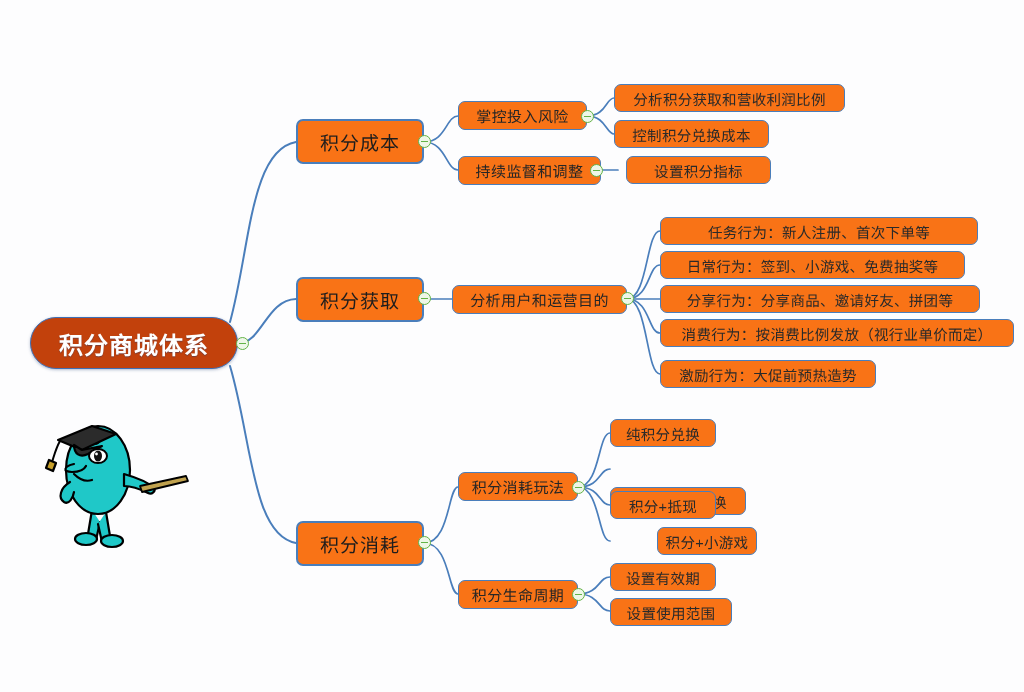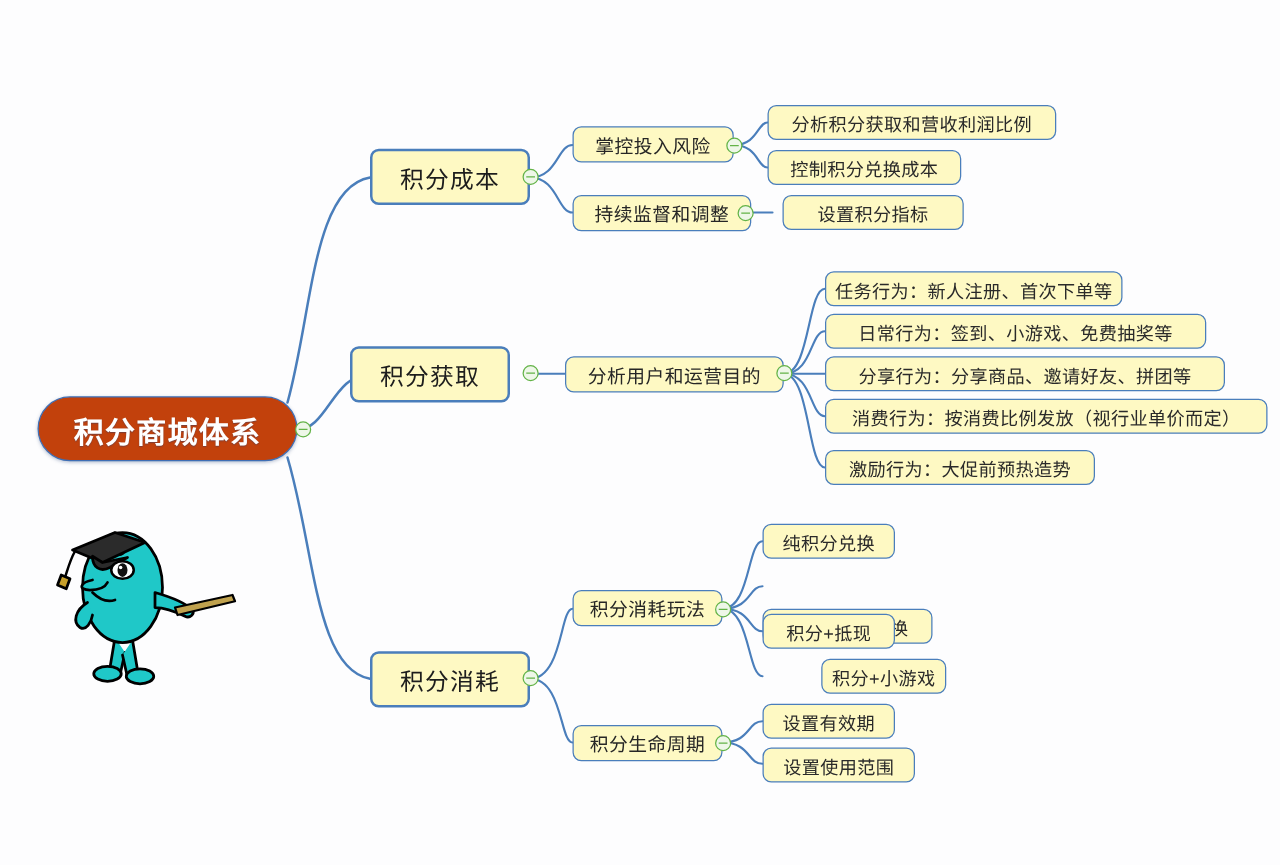--- a/index.html
+++ b/index.html
@@ -31,21 +31,21 @@
     height: 692px;
     pointer-events: none;
   }
   .node {
     position: absolute;
     box-sizing: border-box;
     display: flex;
     align-items: center;
     justify-content: center;
     white-space: nowrap;
-    background: #fef9c3;
+    background: #f97316;
   }
   
   .node-root {
     background: #c2410c;
     border: 1px solid #3f6fb5;
     border-radius: 26px;
     color: #ffffff;
     font-weight: bold;
     font-size: 24px;
     letter-spacing: 1px;
@@ -178,31 +178,31 @@
 
   <div class="node node-l2" style="left:458px; top:156px; width:143px; height:29px;">
     <span>持续监督和调整</span>
   </div>
   <div class="toggle" style="left:590px; top:164px;"></div>
 
   <div class="node node-l3" style="left:626px; top:156px; width:145px; height:28px;">
     <span>设置积分指标</span>
   </div>
 
-  <div class="node node-l1" style="left:280px; top:277px; width:128px; height:45px;">
+  <div class="node node-l1" style="left:296px; top:277px; width:128px; height:45px;">
     <span>积分获取</span>
   </div>
   <div class="toggle" style="left:418px; top:292px;"></div>
 
   <div class="node node-l2" style="left:452px; top:285px; width:175px; height:29px;">
     <span>分析用户和运营目的</span>
   </div>
   <div class="toggle" style="left:621px; top:292px;"></div>
 
-  <div class="node node-l3" style="left:660px; top:217px; width:238px; height:28px;">
+  <div class="node node-l3" style="left:660px; top:217px; width:318px; height:28px;">
     <span>任务行为：新人注册、首次下单等</span>
   </div>
 
   <div class="node node-l3" style="left:660px; top:251px; width:305px; height:28px;">
     <span>日常行为：签到、小游戏、免费抽奖等</span>
   </div>
 
   <div class="node node-l3" style="left:660px; top:285px; width:320px; height:28px;">
     <span>分享行为：分享商品、邀请好友、拼团等</span>
   </div>

